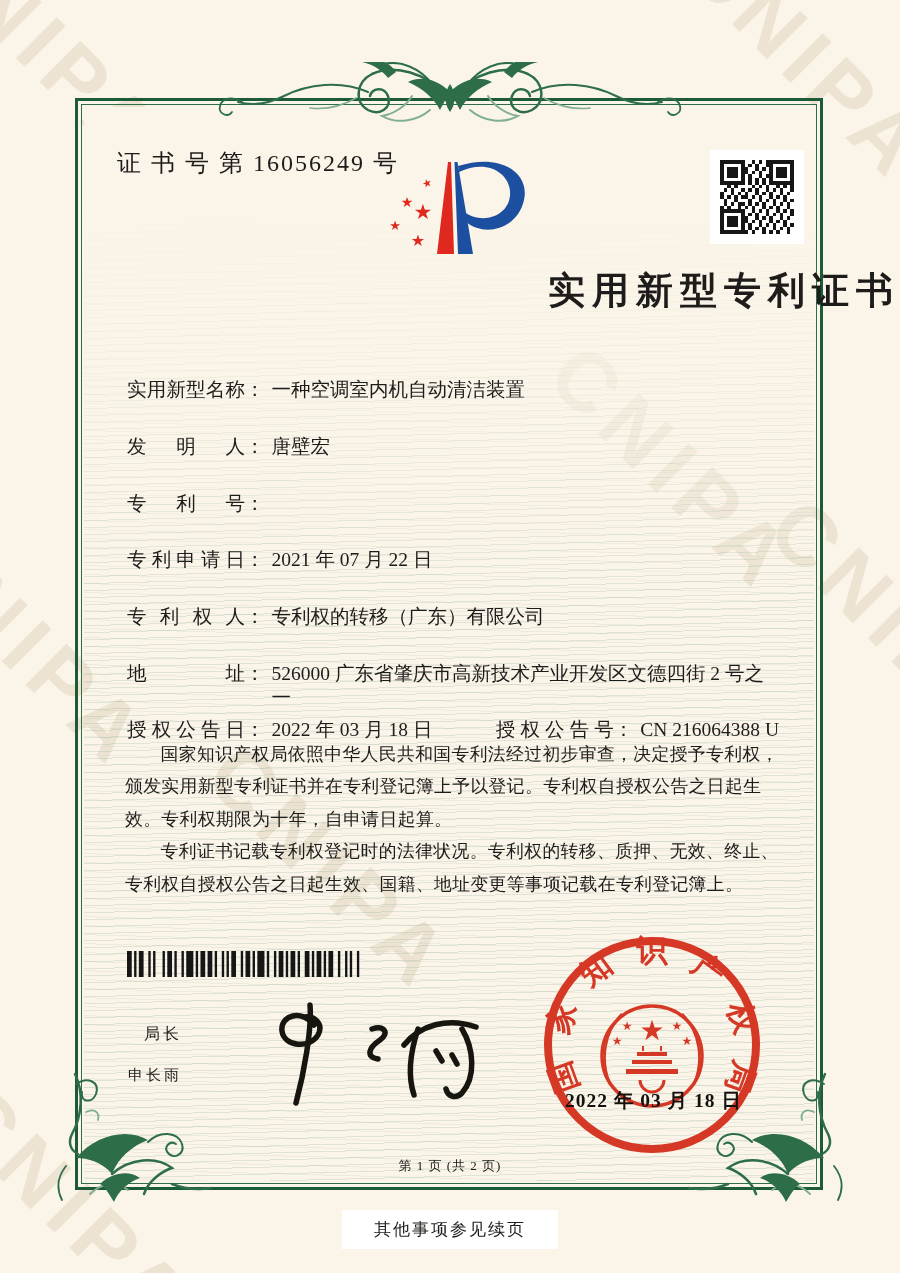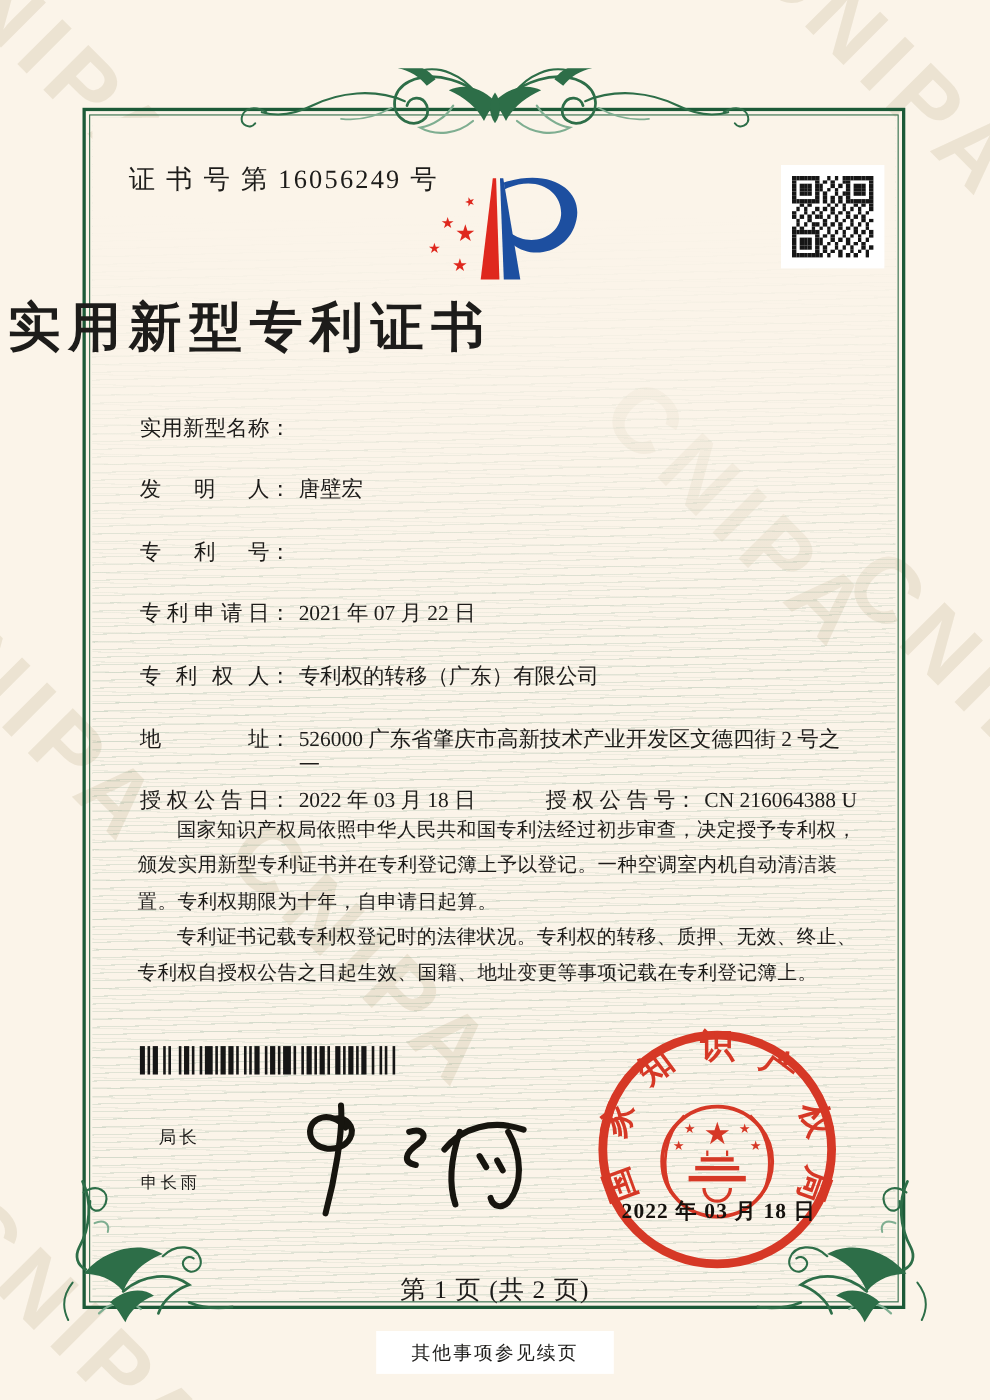--- a/index.html
+++ b/index.html
@@ -43,22 +43,22 @@
   .orn-lite{fill:none;stroke:#7fae91;stroke-linecap:round;}
   
   .cert-no{position:absolute;left:117px;top:147px;font-size:24px;letter-spacing:2px;}
   .logo{position:absolute;left:360px;top:150px;width:200px;height:110px;}
   .qr-box{position:absolute;left:710px;top:150px;width:94px;height:94px;background:#ffffff;}
   .qr-grid{position:absolute;inset:10px;display:grid;
     grid-template-columns:repeat(21,1fr);grid-template-rows:repeat(21,1fr);}
   .qm{background:transparent;}
   .qm.d{background:#161616;}
   .doc-title{
-    position:absolute;left:0;top:266px;width:100%;text-align:left;
-    font-size:48px;font-weight:700;letter-spacing:7px;padding-left:7px;box-sizing:border-box;
+    position:absolute;left:0;top:266px;width:100%;text-align:right;
+    font-size:37px;font-weight:700;letter-spacing:7px;padding-left:7px;box-sizing:border-box;
   }
   
   .fields{position:absolute;left:127px;top:378px;width:652px;font-size:19.5px;}
   .frow{display:flex;align-items:flex-start;line-height:23px;margin-bottom:33px;}
   .frow.tight{margin-bottom:8px;}
   .flabel{display:flex;justify-content:space-between;width:118px;flex:0 0 118px;}
   .fcolon{flex:0 0 auto;}
   .fvalue{flex:1 1 auto;margin-left:7px;line-height:24px;}
   .grant-row{display:flex;justify-content:space-between;line-height:23px;}
   .grant-col{display:flex;align-items:flex-start;}
@@ -69,21 +69,21 @@
   .barcode{position:absolute;left:127px;top:951px;width:237px;height:26px;}
   .sig-title{position:absolute;left:144px;top:1024px;font-size:16px;letter-spacing:3px;}
   .sig-name{position:absolute;left:128px;top:1066px;font-size:15px;letter-spacing:3px;}
   .signature{position:absolute;left:252px;top:995px;width:240px;height:115px;}
   .seal{position:absolute;left:537px;top:930px;width:230px;height:230px;}
   .seal-ch{font-size:31px;font-weight:700;fill:#d63826;font-family:"Liberation Serif","DejaVu Serif",serif;}
   .seal-date{
     position:absolute;left:556px;top:1087px;width:195px;text-align:center;
     font-size:19.5px;font-weight:600;letter-spacing:1px;color:#15120e;
   }
-  .page-no{position:absolute;left:0;top:1157px;width:100%;text-align:center;font-size:23px;letter-spacing:1px;}
+  .page-no{position:absolute;left:0;top:1157px;width:100%;text-align:center;font-size:13px;letter-spacing:1px;}
   .next-note{
     position:absolute;left:50%;top:1210px;transform:translateX(-50%);
     background:#ffffff;padding:8px 32px;font-size:17px;letter-spacing:2px;white-space:nowrap;
   }
 </style>
 </head>
 <body>
 
 <div class="wm" style="left:40px;top:42px;">CNIPA</div>
 <div class="wm" style="left:806px;top:58px;">CNIPA</div>
@@ -599,20 +599,21 @@
   <div class="frow">
     <span class="flabel">
         <span>实</span>
         <span>用</span>
         <span>新</span>
         <span>型</span>
         <span>名</span>
         <span>称</span>
       </span>
       <span class="fcolon">：</span>
+    <span class="fvalue">一种空调室内机自动清洁装置</span>
   </div>
   <div class="frow">
     <span class="flabel">
         <span>发</span>
         <span>明</span>
         <span>人</span>
       </span>
       <span class="fcolon">：</span>
     <span class="fvalue">唐壁宏</span>
   </div>
@@ -673,21 +674,21 @@
           <span>告</span>
           <span>号</span>
         </span>
         <span class="fcolon">：</span>
       <span class="fvalue">CN 216064388 U</span>
     </div>
   </div>
 </div>
 
 <div class="paras">
-  <p>国家知识产权局依照中华人民共和国专利法经过初步审查，决定授予专利权，颁发实用新型专利证书并在专利登记簿上予以登记。一种空调室内机自动清洁装置。专利权期限为十年，自申请日起算。</p>
+  <p>国家知识产权局依照中华人民共和国专利法经过初步审查，决定授予专利权，颁发实用新型专利证书并在专利登记簿上予以登记。专利权自授权公告之日起生效。专利权期限为十年，自申请日起算。</p>
   <p>专利证书记载专利权登记时的法律状况。专利权的转移、质押、无效、终止、专利权自授权公告之日起生效、国籍、地址变更等事项记载在专利登记簿上。</p>
 </div>
 
 <svg class="barcode" id="barcode-svg" viewBox="0 0 237 26" preserveAspectRatio="none">
     <rect x="0.00" y="0" width="4.74" height="26" fill="#161616"></rect>
     <rect x="7.11" y="0" width="2.37" height="26" fill="#161616"></rect>
     <rect x="11.85" y="0" width="4.74" height="26" fill="#161616"></rect>
     <rect x="21.33" y="0" width="2.37" height="26" fill="#161616"></rect>
     <rect x="26.07" y="0" width="2.37" height="26" fill="#161616"></rect>
     <rect x="35.55" y="0" width="2.37" height="26" fill="#161616"></rect>

